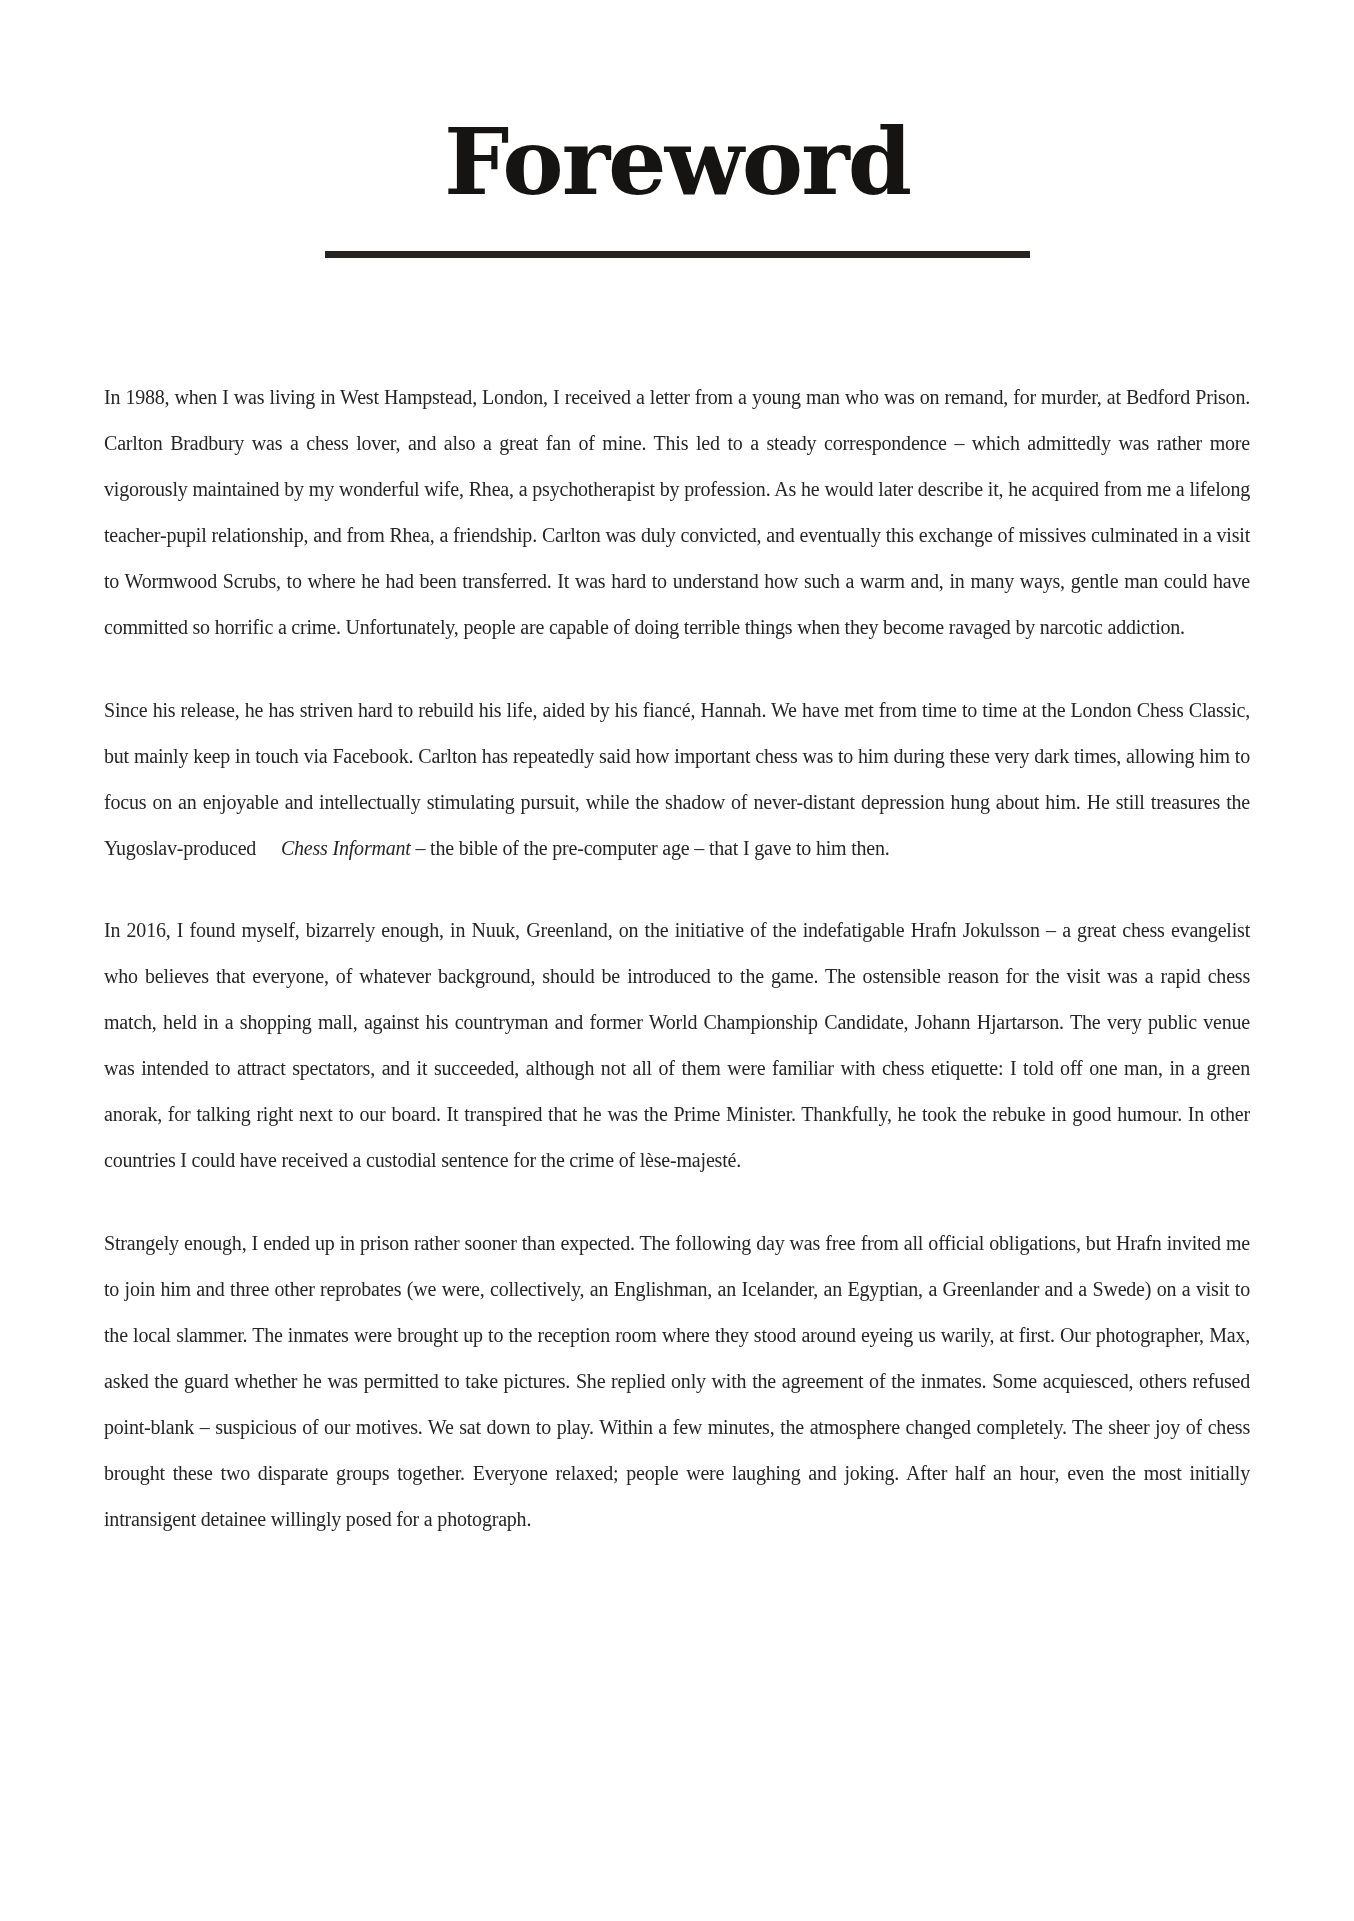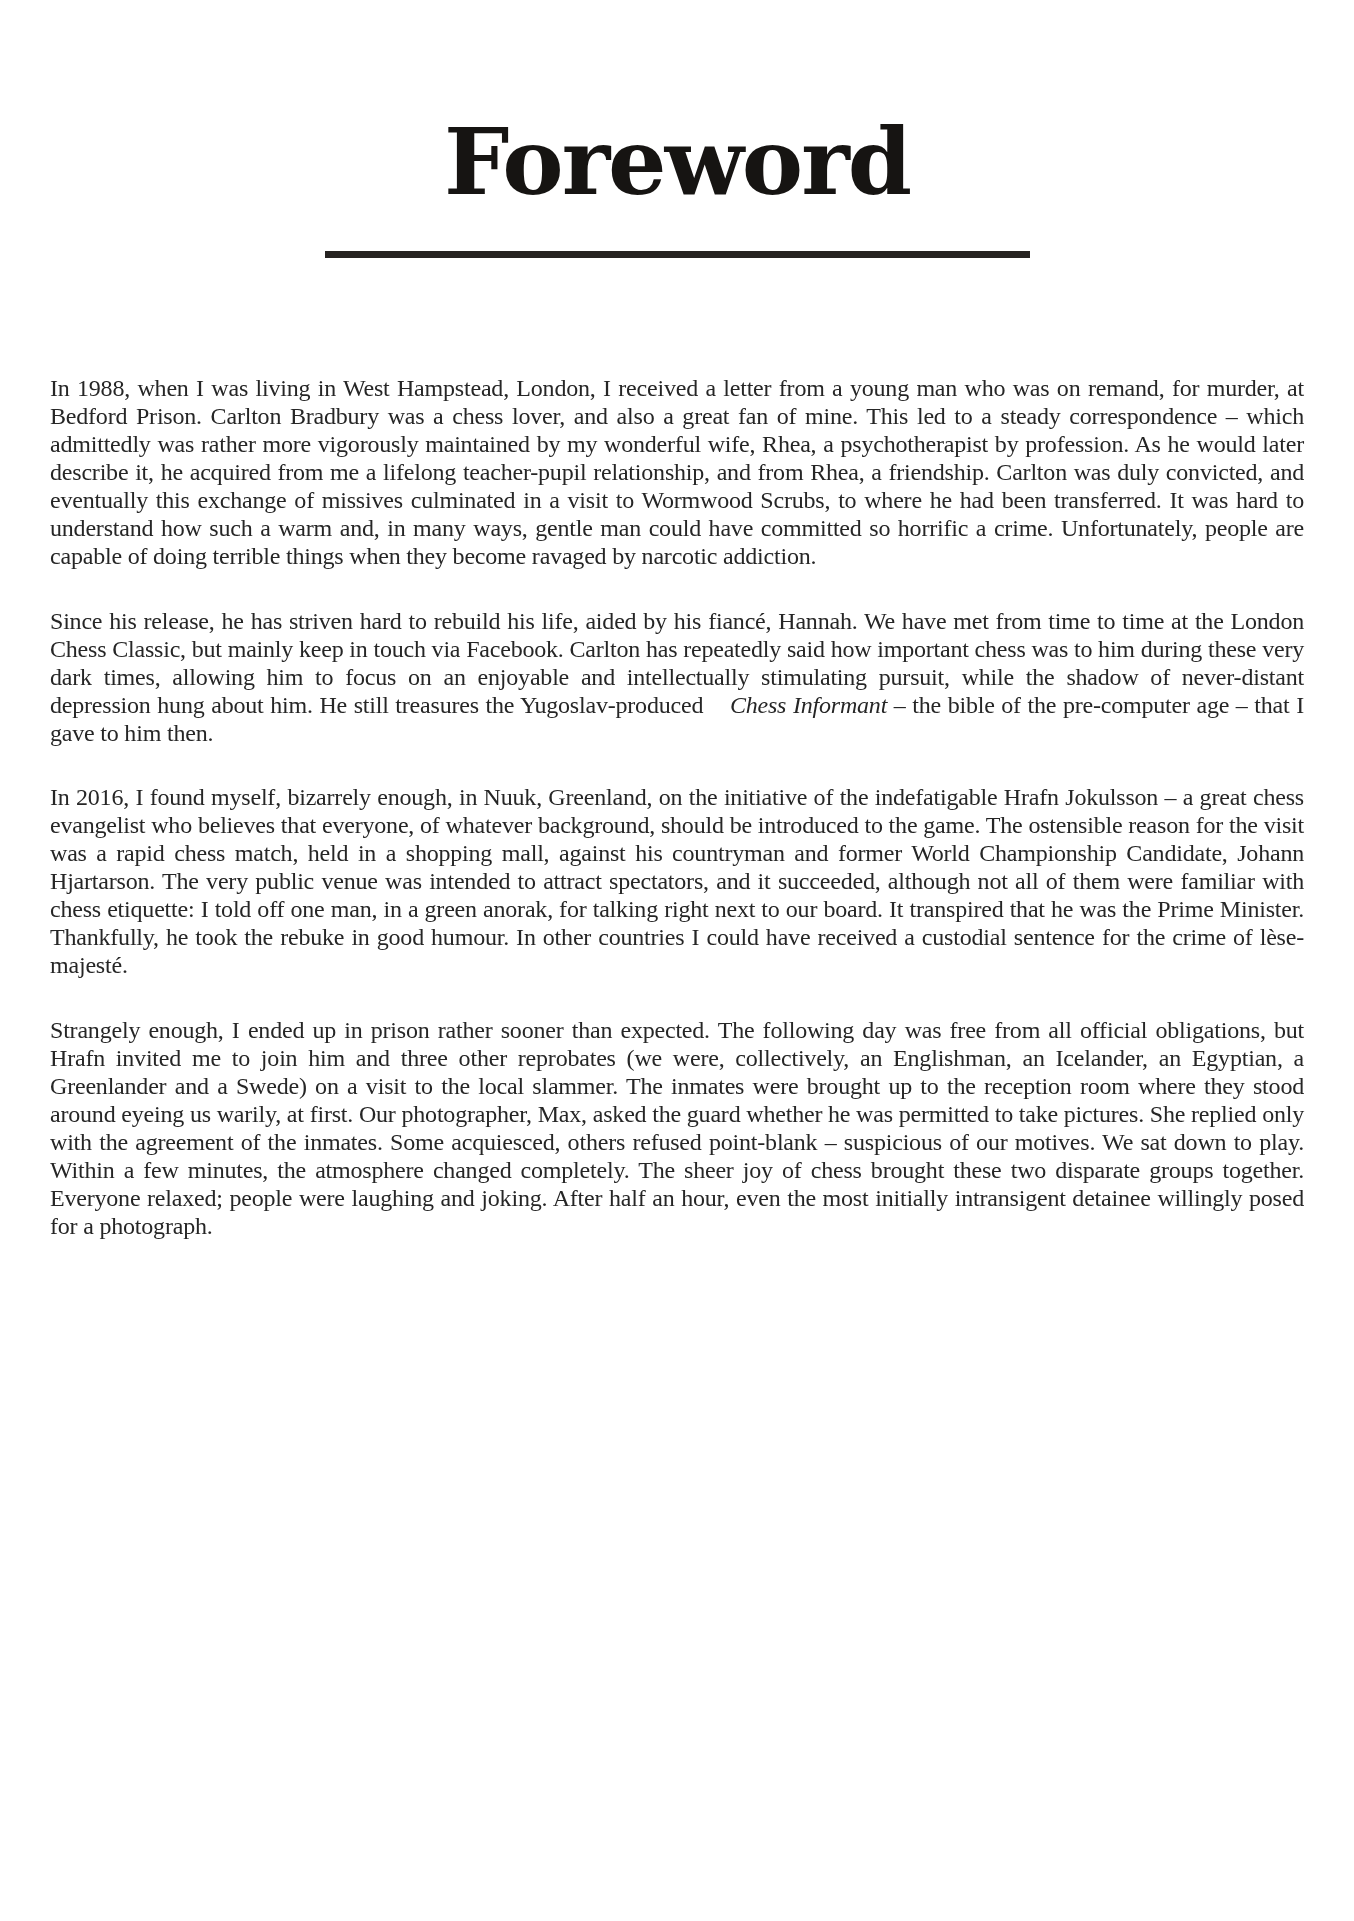--- a/index.html
+++ b/index.html
@@ -15,21 +15,21 @@
   body {
     width: 1354px;
     min-height: 1921px;
     margin: 0 auto;
     font-family: "Liberation Serif", serif;
     color: var(--text-color);
   }
   .page {
     width: 1354px;
     min-height: 1921px;
-    padding: 0 50px;
+    padding: 0 104px;
     background: var(--page-bg);
   }
   .title-block {
     text-align: center;
     padding-top: 112px;
   }
   .page-title {
     font-family: "DejaVu Serif", "Liberation Serif", serif;
     font-weight: 700;
     font-size: 92px;
@@ -40,22 +40,22 @@
   .title-rule {
     width: 705px;
     height: 7px;
     background: var(--rule-color);
     margin: 38px auto 0 auto;
   }
   .body-text {
     margin-top: 116px;
   }
   .body-text p {
-    font-size: 24px;
-    line-height: 28px;
+    font-size: 20px;
+    line-height: 46px;
     letter-spacing: -0.2px;
     text-align: justify;
     margin: 0 0 36.6px 0;
     color: var(--text-color);
   }
   .body-text p:last-child { margin-bottom: 0; }
   .body-text em {
     font-style: italic;
     margin-left: 20px;
   }

